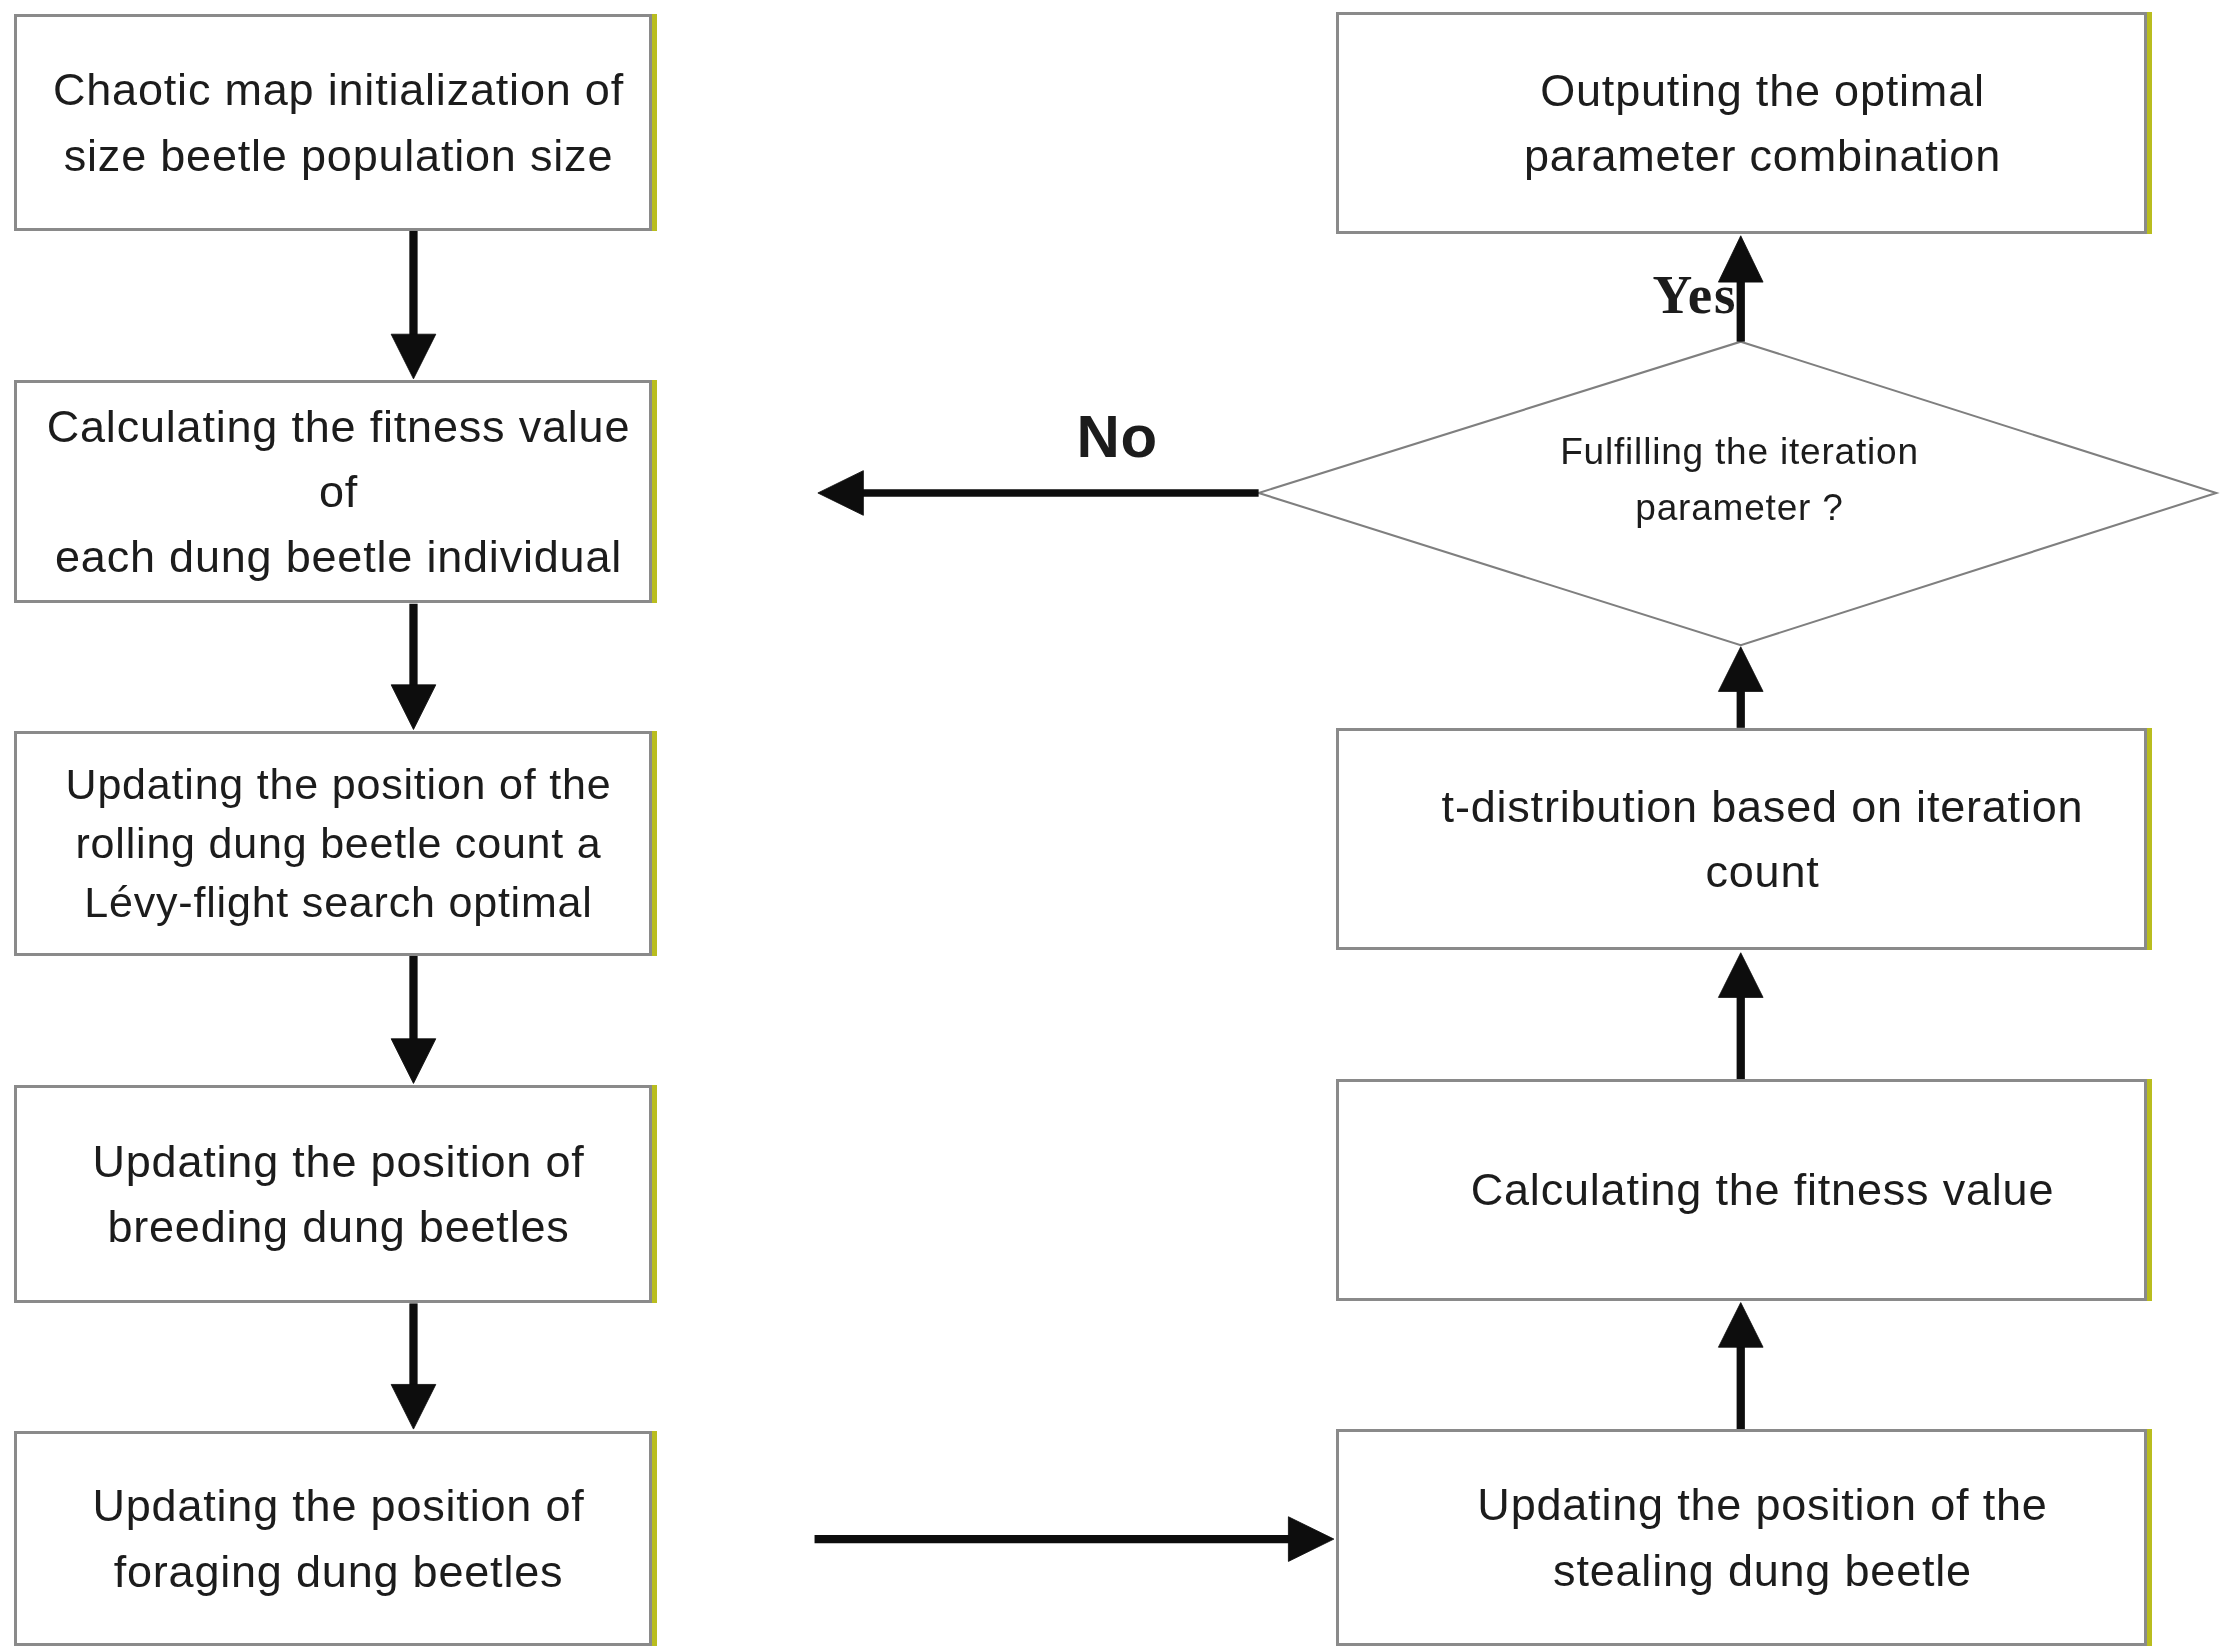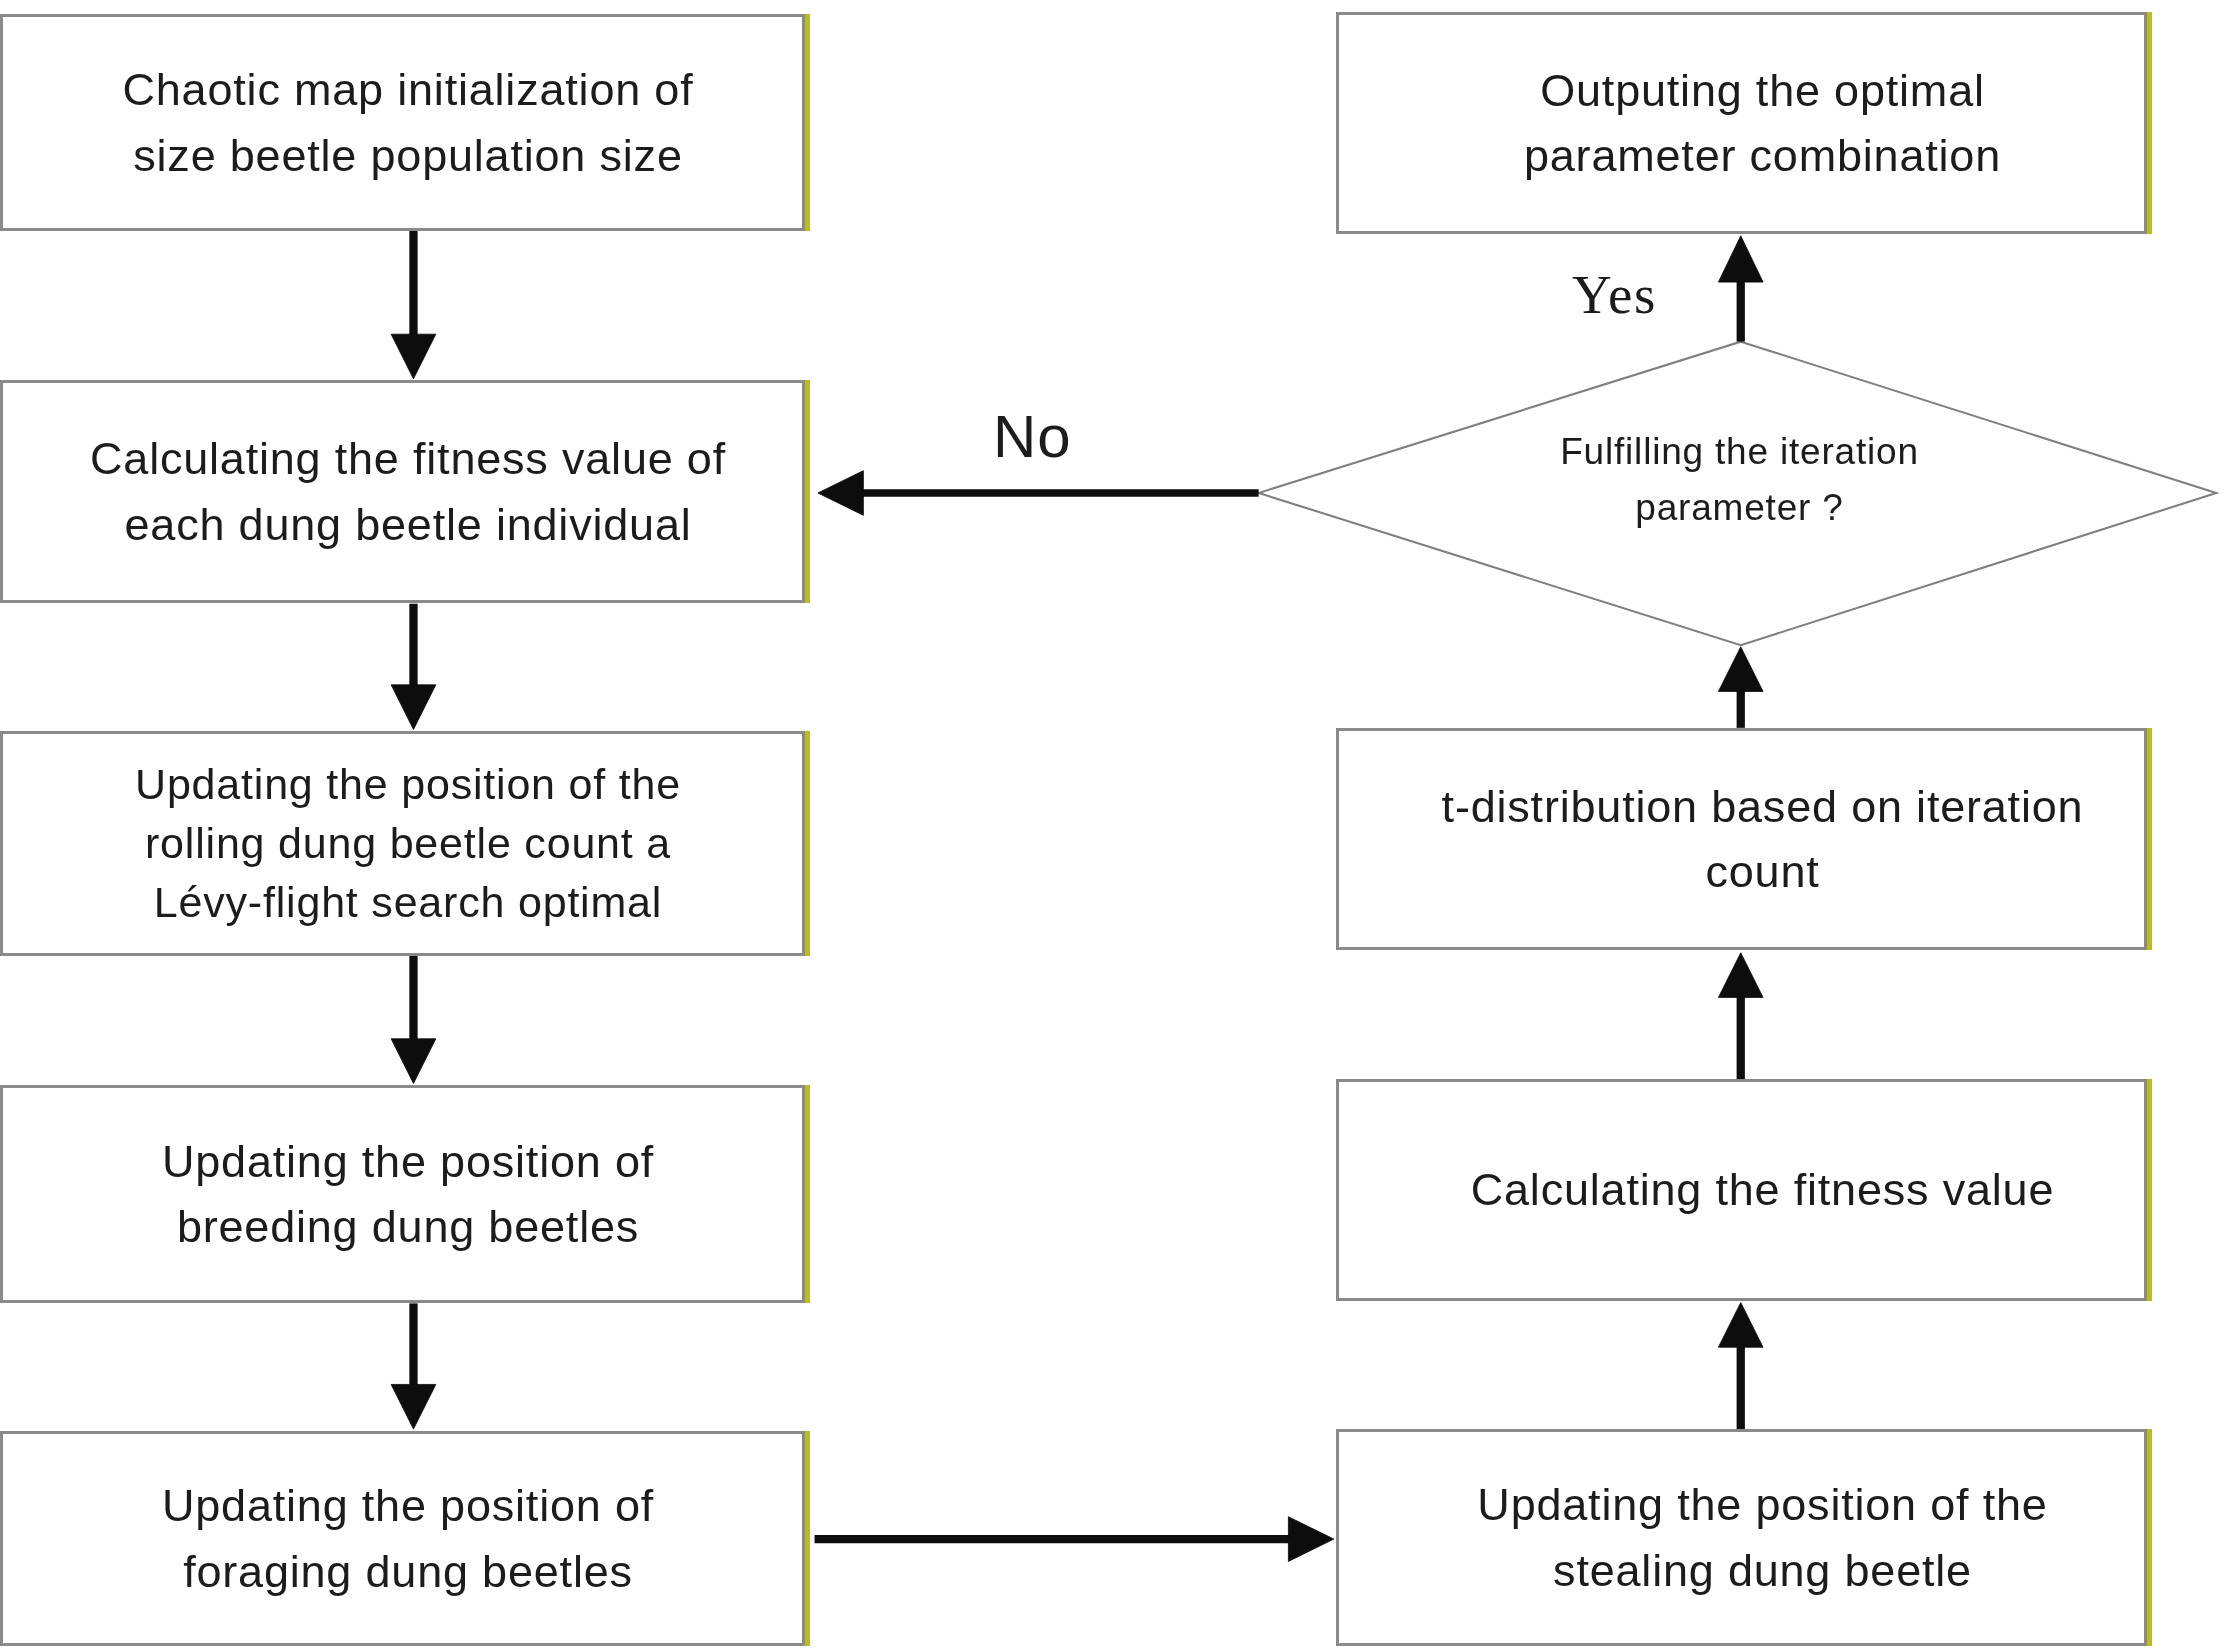--- a/index.html
+++ b/index.html
@@ -18,31 +18,31 @@
     background:#ffffff;
     border:3.3px solid #8a8a8a;
     box-shadow:5px 0 0 0 #b9bd1f;
     display:flex;align-items:center;justify-content:center;
     text-align:center;
     font-size:45px;
     line-height:1.45;
     letter-spacing:0.8px;
   }
   .box .lines span{display:block;}
-  .left-col{left:0;width:805px;padding-left:11px;}
+  .left-col{left:14px;width:638px;padding-left:11px;}
   .right-col{left:1336px;width:811px;padding-left:42px;}
   .decision-label{
     position:absolute;
     text-align:center;
     font-size:37px;
     line-height:1.5;
     letter-spacing:0.8px;
   }
   .decision-label span{display:block;}
-  .edge-label{position:absolute;text-align:left;}
+  .edge-label{position:absolute;text-align:right;font-weight:bold;}
   .edge-label.yes{
     font-family:"Liberation Serif","DejaVu Serif",serif;
     font-size:55px;
     letter-spacing:1.7px;
   }
   .edge-label.no{
     font-size:60px;
     letter-spacing:0.8px;
   }
 </style>

